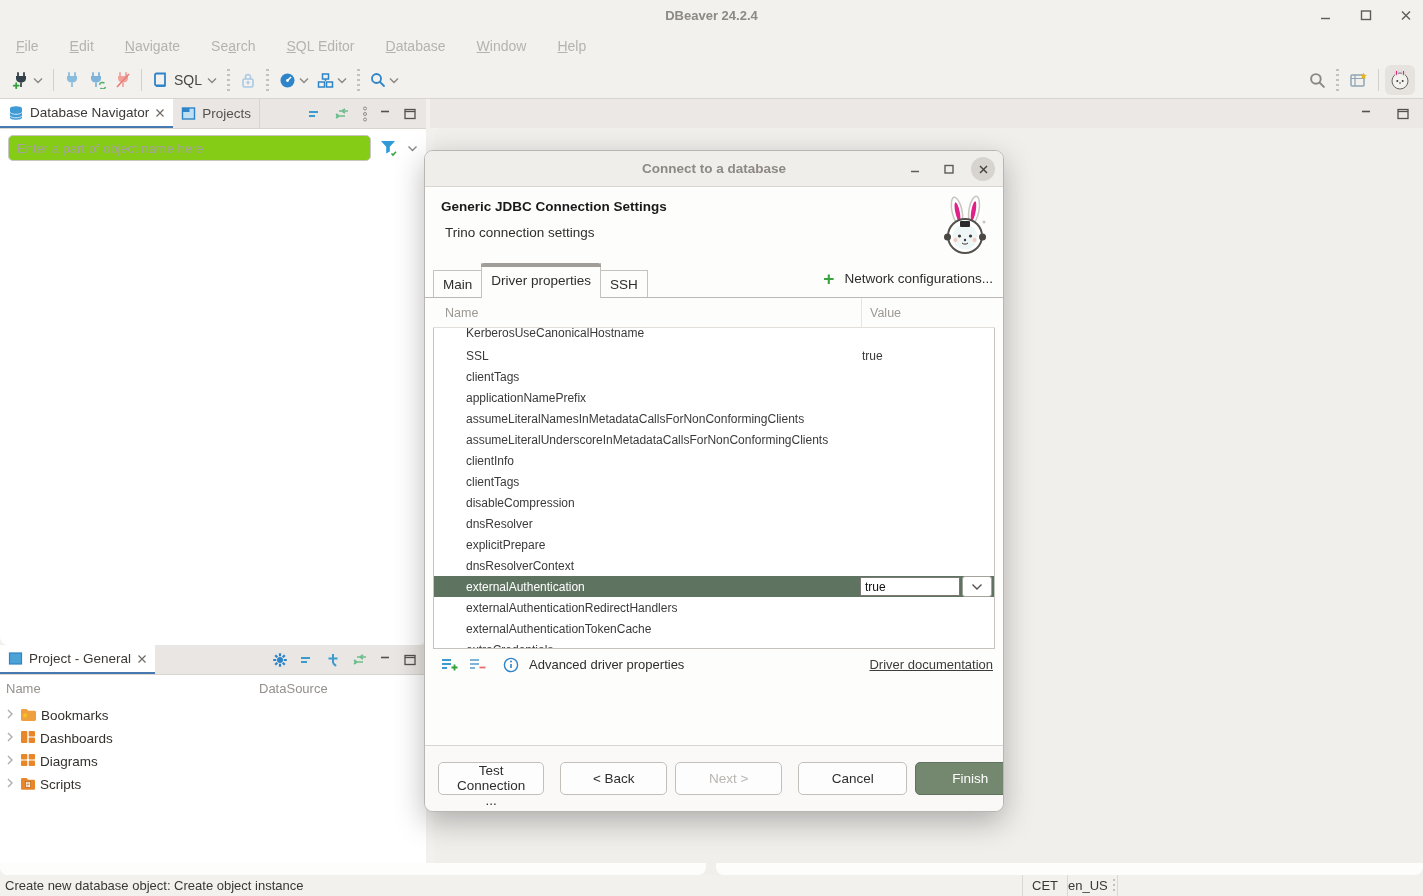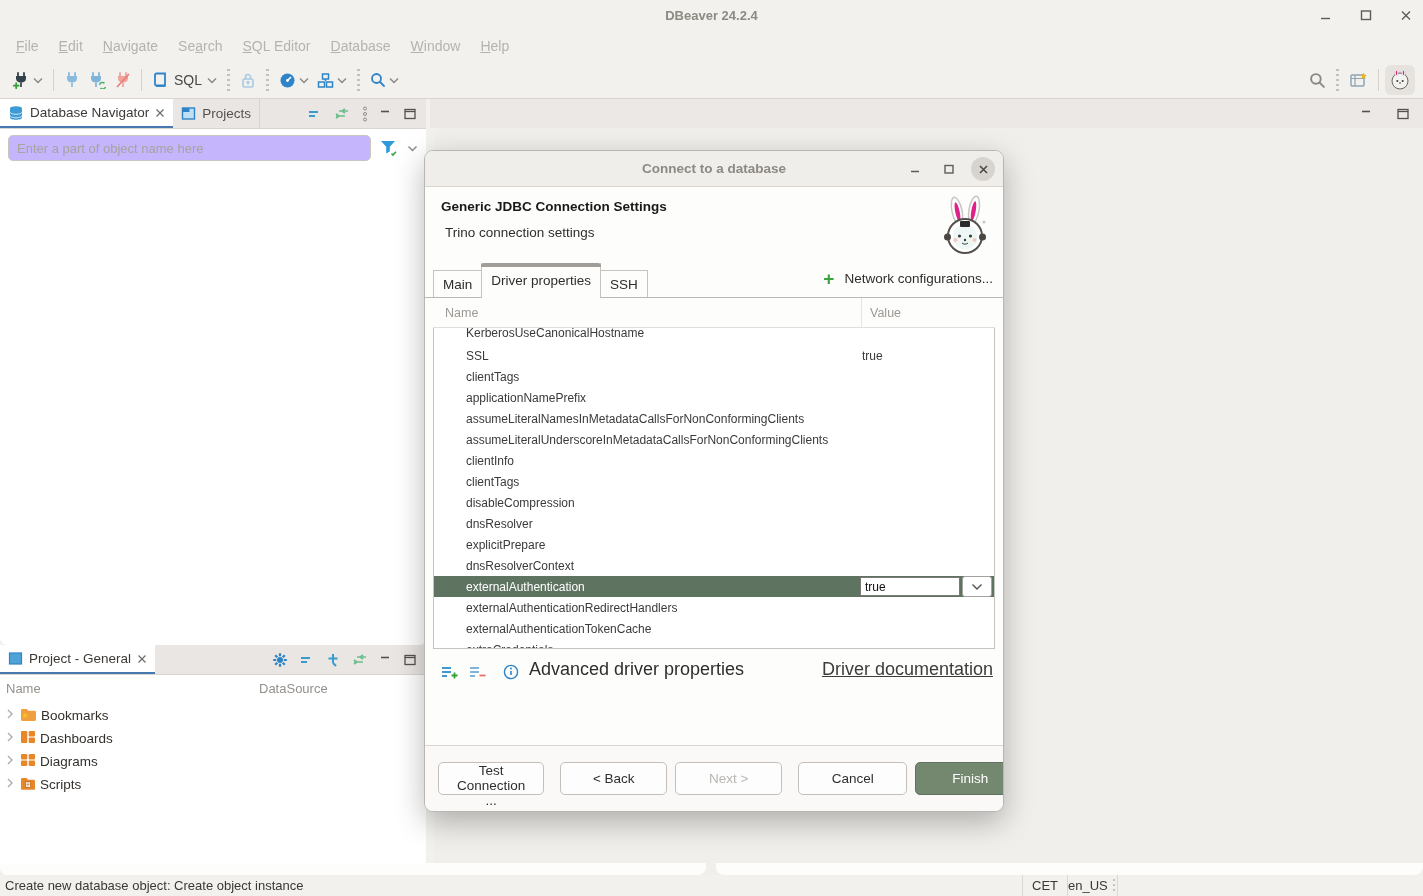--- a/index.html
+++ b/index.html
@@ -7,21 +7,21 @@
   body{font-family:"Liberation Sans",sans-serif;background:#f3f1ee;overflow:hidden;position:relative;color:#3a3a3a;font-size:13px}
   .ic{display:inline-block;vertical-align:middle;flex:0 0 auto}
 
   
   .titlebar{position:absolute;top:0;left:0;width:100%;height:30px;background:#f3f1ee;display:flex;align-items:center;justify-content:center}
   .titlebar .title{color:#8d8983;font-weight:bold;font-size:13px}
   .win-controls{position:absolute;right:10px;top:0;height:30px;display:flex;align-items:center;gap:26px}
   .win-controls svg{display:block}
 
   
-  .menubar{position:absolute;top:30px;left:0;width:100%;height:32px;display:flex;align-items:center;padding-left:6px;gap:0}
+  .menubar{position:absolute;top:30px;left:0;width:100%;height:32px;display:flex;align-items:center;padding-left:6px;gap:11px}
   .menu-item{color:#b6b3af;padding:4px 10px;font-size:14px}
   .menu-item u{text-decoration:underline}
 
   
   .toolbar{position:absolute;top:62px;left:0;width:100%;height:37px;display:flex;align-items:center;padding:0 8px;border-bottom:1px solid #d8d5d1;background:#f3f1ee}
   .tbtn{display:flex;align-items:center;gap:3px;padding:4px 4px;border-radius:3px}
   .tsep{width:1px;height:22px;background:#d4d1cd;margin:0 6px}
   .tdots{width:3px;height:22px;margin:0 6px;background-image:linear-gradient(#c4c1bd 2px,transparent 2px);background-size:3px 5px;background-repeat:repeat-y}
   .sql-label{color:#4a4743;font-size:14px;margin:0 2px}
   .toolbar .spacer{flex:1}
@@ -30,21 +30,21 @@
   
   .panel-top{position:absolute;left:0;top:99px;width:426px;height:546px}
   .panel-bottom{position:absolute;left:0;top:645px;width:426px;height:230px}
   .ptab-strip{height:30px;display:flex;align-items:stretch;background:#e9e6e3;border-bottom:1px solid #d8d5d1}
   .ptab{display:flex;align-items:center;gap:6px;padding:0 8px;font-size:13.5px;color:#3c3936;position:relative}
   .ptab.active{background:#fff;border-bottom:2px solid #4878b0}
   .ptab.inactive{background:#e9e6e3;color:#55524e;border-right:1px solid #d8d5d1}
   .ptab-tools{margin-left:auto;display:flex;align-items:center;gap:12px;padding-right:10px}
   .panel-body{background:#fff;height:calc(100% - 30px);border-radius:0 0 8px 8px;position:relative}
   .filter-row{display:flex;align-items:center;padding:6px 8px;gap:8px}
-  .filter-input{flex:1;height:26px;border:1px solid #c9c6c2;border-radius:5px;padding:0 8px;font-size:13px;color:#3a3a3a;outline:none;background:#c4b5fd}
+  .filter-input{flex:1;height:26px;border:1px solid #c9c6c2;border-radius:5px;padding:0 8px;font-size:13px;color:#3a3a3a;outline:none;background:#84cc16}
   .filter-input::placeholder{color:#a7a39e}
   .cols{display:flex;color:#969摂28d;font-size:13px;padding:6px 4px;color:#94908b}
   .col-name{width:255px;padding-left:2px}
   .tree{padding-top:2px}
   .tree-row{display:flex;align-items:center;height:23px;padding-left:4px;gap:4px;font-size:13.5px;color:#33302c}
 
   
   .editor{position:absolute;left:430px;top:99px;width:993px;height:776px}
   .editor-head{height:29px;background:#ebe8e5;display:flex;align-items:center;justify-content:flex-end;gap:24px;padding-right:14px;border-radius:0}
   .editor-body{position:absolute;top:29px;left:4px;right:0;bottom:0;background:#f1efec;border-radius:8px 0 0 0}
@@ -86,21 +86,21 @@
   .prop-row .prop-value{position:absolute;left:428px;font-size:12px}
   .prop-row.bold .prop-name,.prop-row.bold .prop-value{font-weight:normal}
   .prop-row.clip-top{height:17px}
   .prop-row.clip-top .prop-name{margin-top:-7px}
   .prop-row.clip-bottom{height:9px;align-items:flex-start}
   .prop-row.clip-bottom .prop-name{padding-top:4px}
   .prop-row.selected{background:#5f7361;color:#fff}
   .value-editor{position:absolute;left:426px;right:34px;top:1px;height:19px;border:1px solid #7c7975;background:#fff;color:#111;font-size:12px;padding:0 4px;font-family:"Liberation Sans",sans-serif}
   .combo-btn{position:absolute;right:2px;top:0;width:30px;height:21px;background:#fff;border:1px solid #a5a29e;border-radius:3px;display:flex;align-items:center;justify-content:center}
 
-  .adv-row{height:32px;margin:0 8px;border-top:1px solid #c6c3bf;display:flex;align-items:flex-end;gap:10px;padding-left:8px;font-size:18px;color:#2e2e2e;flex:0 0 auto;background:#fdfdfc}
+  .adv-row{height:32px;margin:0 8px;border-top:1px solid #c6c3bf;display:flex;align-items:center;gap:10px;padding-left:8px;font-size:13px;color:#2e2e2e;flex:0 0 auto;background:#fdfdfc}
   .adv-row .doclink{margin-left:auto;margin-right:2px;color:#3c3c3c;text-decoration:underline}
   .dlg-filler{flex:1;background:#fdfdfc}
   .dlg-buttons{flex:0 0 auto;height:66px;border-top:1px solid #d8d5d1;background:#faf9f7;display:flex;align-items:center;padding:0 13px;gap:8px}
   .btn{height:33px;border:1px solid #c3c0bc;border-radius:5px;background:#fdfdfd;font-size:13.5px;color:#2e2e2e;padding:0 18px;font-family:"Liberation Sans",sans-serif}
   .btn.primary{background:#74876f;border-color:#5f7360;color:#fff;min-width:110px}
   .btn.disabled{color:#b8b5b1}
   .dlg-buttons .spacer{flex:1}
   .btn.wback{min-width:107px}.btn.wnext{min-width:107px}.btn.wcancel{min-width:109px}
 </style>
 </head>

